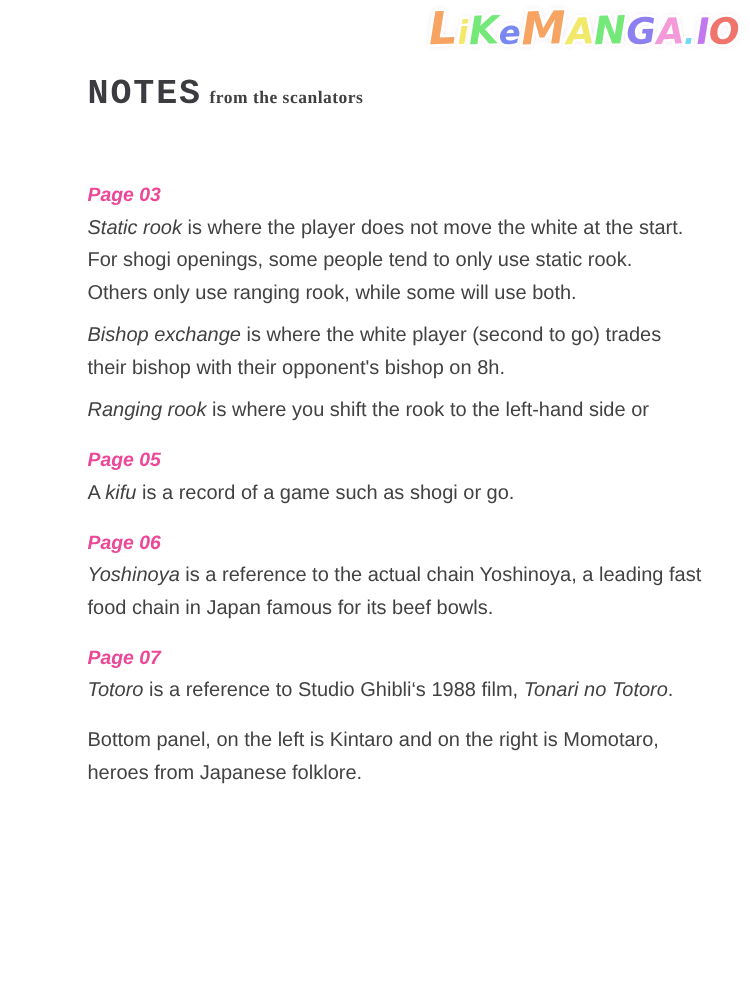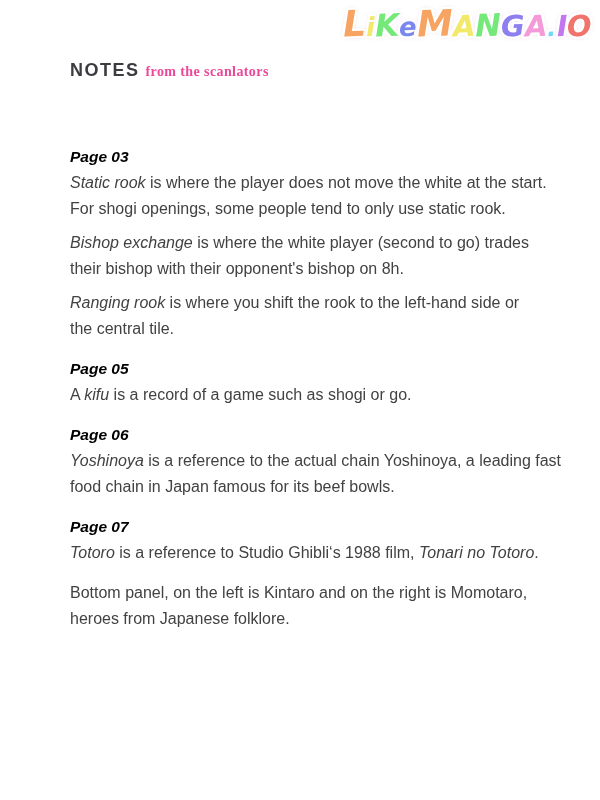--- a/index.html
+++ b/index.html
@@ -40,51 +40,51 @@
   .logo span:nth-child(10) { font-size: 24px; }
 
   
   .heading {
     position: absolute;
     left: 70px;
     top: 60px;
     white-space: nowrap;
   }
   .title {
-    font-family: Liberation Sans, sans-serif;
+    font-family: Liberation Mono, monospace;
     font-weight: bold;
-    font-size: 18px;
+    font-size: 28px;
     letter-spacing: 1.5px;
     color: #3b3b40;
   }
   .subtitle {
     font-family: "Liberation Serif", serif;
     font-weight: bold;
     font-size: 14px;
     letter-spacing: 0.4px;
-    color: #ec4899;
+    color: #404040;
     margin-left: 6px;
   }
 
   
   .notes {
     position: absolute;
     left: 70px;
     top: 144px;
     width: 500px;
     font-size: 16px;
     line-height: 26px;
     color: #424242;
   }
   .note-section + .note-section { margin-top: 14px; }
   .section-heading {
     font-weight: bold;
     font-style: italic;
     font-size: 15.5px;
-    color: #000000;
+    color: #ec4899;
   }
   .para + .para { margin-top: 8px; }
   .line { white-space: nowrap; }
   .line i { font-style: italic; }
 </style>
 </head>
 <body>
 
 <div class="page">
 
@@ -93,28 +93,28 @@
   <div class="heading">
     <span class="title">NOTES</span><span class="subtitle">from the scanlators</span>
   </div>
 
   <div class="notes">
       <div class="note-section">
         <div class="section-heading">Page 03</div>
         <div class="para">
           <div class="line"><i>Static rook</i><span> is where the player does not move the white at the start.</span></div>
           <div class="line"><span>For shogi openings, some people tend to only use static rook.</span></div>
+          <div class="line"><span>Others only use ranging rook, while some will use both.</span></div>
         </div>
         <div class="para">
           <div class="line"><i>Bishop exchange</i><span> is where the white player (second to go) trades</span></div>
           <div class="line"><span>their bishop with their opponent's bishop on 8h.</span></div>
         </div>
         <div class="para">
           <div class="line"><i>Ranging rook</i><span> is where you shift the rook to the left-hand side or</span></div>
-          <div class="line"><span>the central tile.</span></div>
         </div>
       </div>
       <div class="note-section">
         <div class="section-heading">Page 05</div>
         <div class="para">
           <div class="line"><span>A </span><i>kifu</i><span> is a record of a game such as shogi or go.</span></div>
         </div>
       </div>
       <div class="note-section">
         <div class="section-heading">Page 06</div>

